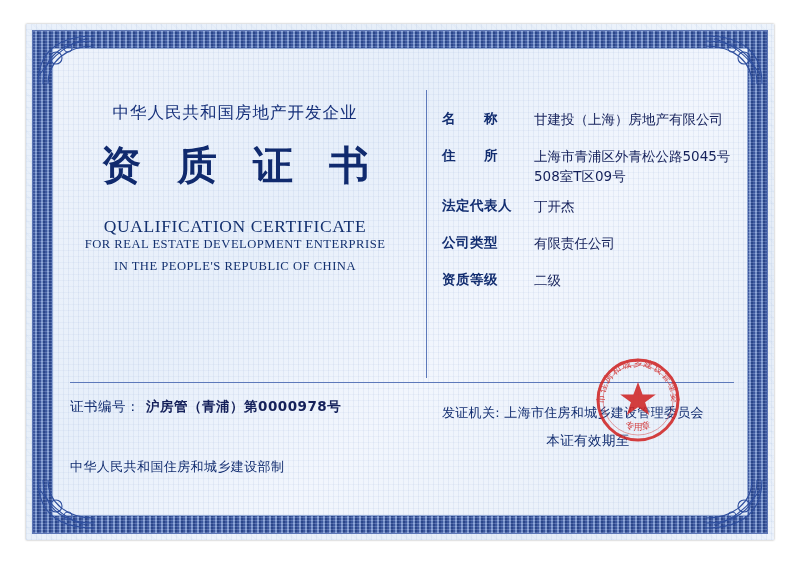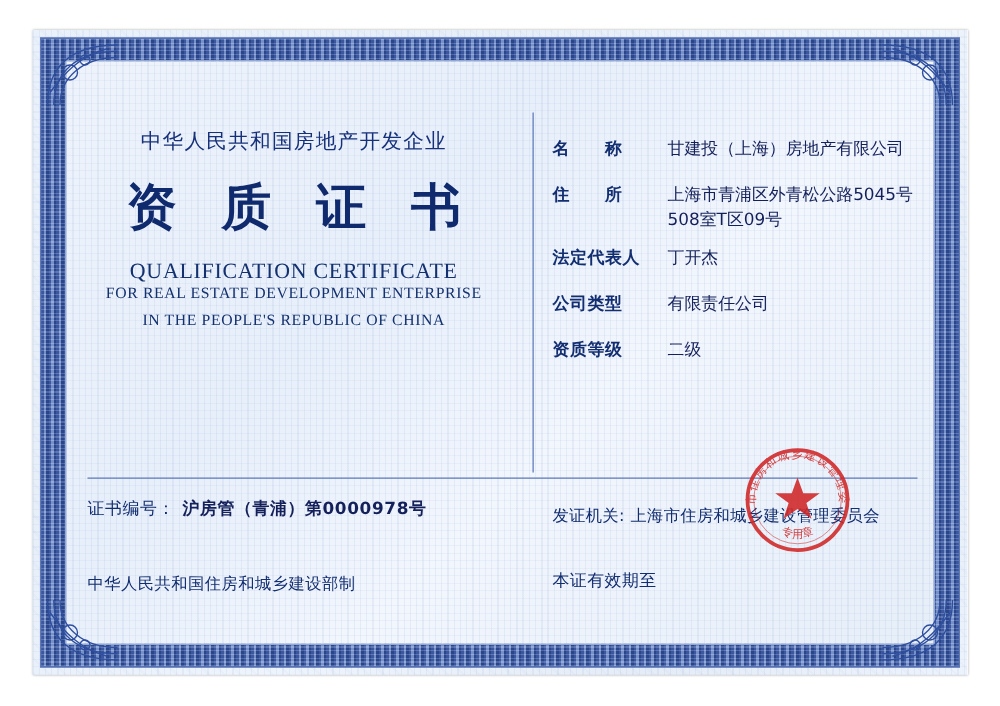--- a/index.html
+++ b/index.html
@@ -126,21 +126,21 @@
     color: #16307a;
     margin-bottom: 14px;
   }
   .cn-title {
     font-family: "DejaVu Sans", sans-serif;
     font-size: 40px;
     font-weight: bold;
     letter-spacing: 11px;
     color: #102a6e;
     text-indent: 11px;
-    margin-bottom: 13px;
+    margin-bottom: 23px;
   }
   .en-title {
     font-family: "Liberation Serif", serif;
     font-size: 17.5px;
     letter-spacing: 0.6px;
     color: #13306f;
   }
   .en-line {
     font-family: "Liberation Serif", serif;
     font-size: 12.6px;
@@ -243,26 +243,27 @@
     margin-top: 22px;
     padding-left: 42px;
     font-family: "DejaVu Sans", sans-serif;
     font-size: 13.5px;
     color: #14205a;
     letter-spacing: 0.4px;
   }
   .date-row .u { font-weight: bold; }
   .date-row .cn { margin: 0 7px 0 5px; color: #122d70; }
   .valid-row {
-    margin-top: 34px;
+    margin-top: 10px;
     font-family: Liberation Mono, monospace;
     font-size: 13.5px;
     color: #122d70;
     letter-spacing: 0.4px;
     white-space: nowrap;
+    text-align: center;
   }
   .valid-date {
     display: block;
     margin-top: 10px;
     padding-left: 118px;
     font-size: 14px;
     color: #14205a;
     letter-spacing: 0.5px;
   }
 

